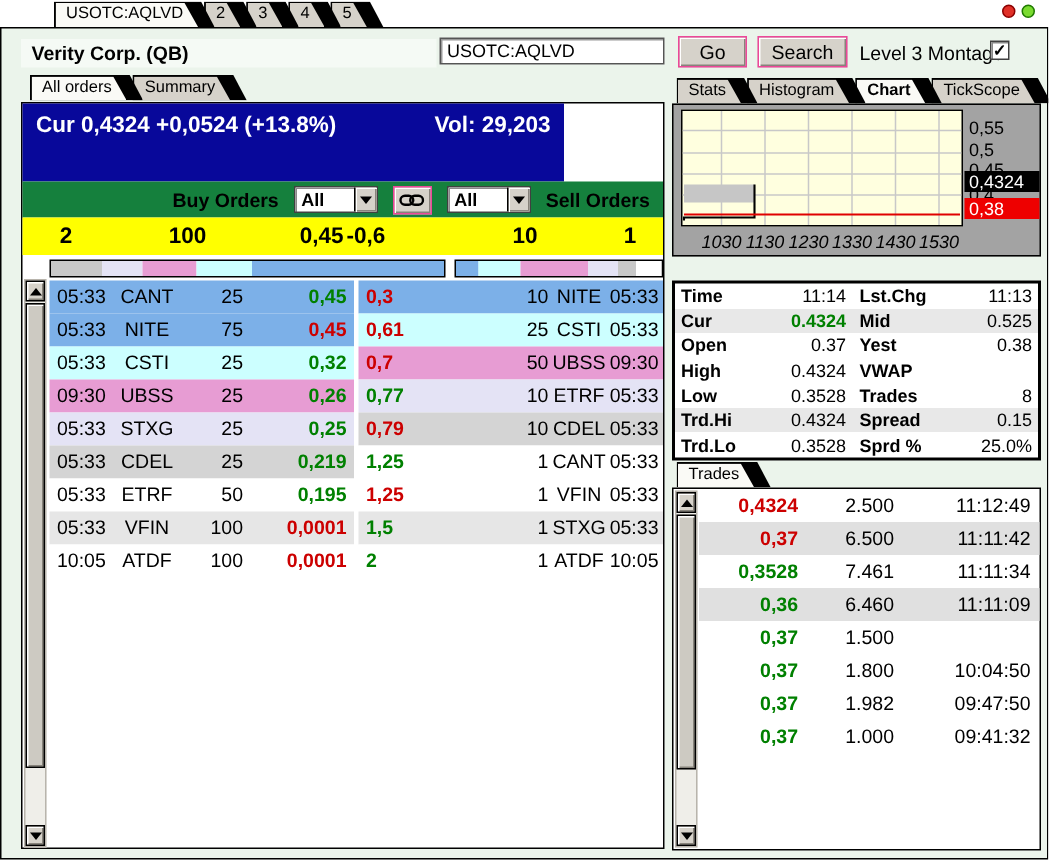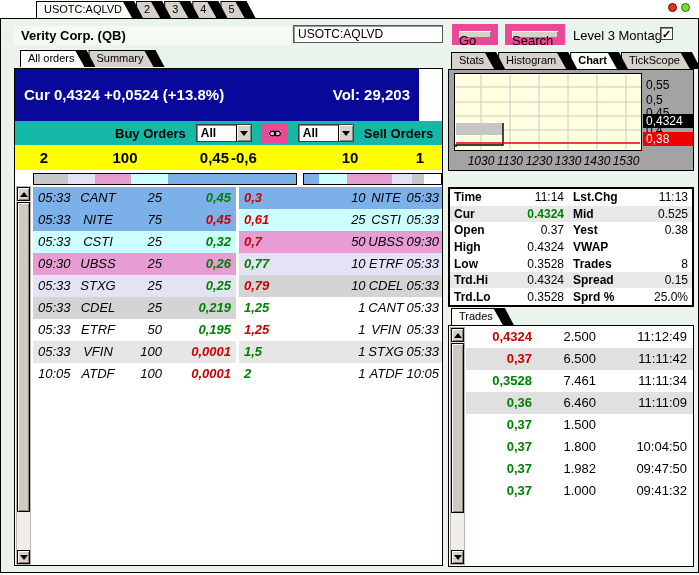--- a/index.html
+++ b/index.html
@@ -29,42 +29,42 @@
 
   
   .win { position:absolute; left:0; top:18px; width:699px; height:555px;
          background:#EBF4EB; border:1px solid #000; }
 
   .title-strip { position:absolute; left:13px; top:7px; width:277px; height:19px;
          background:#F5FAF5; font-size:13px; font-weight:bold; line-height:19px; padding-left:7px; }
   .sym-input { position:absolute; left:292px; top:6px; width:150px; height:18px; background:#fff;
          border:1px solid #555; box-shadow: inset 1px 1px 0 #9a9a9a; font-size:12px; line-height:16px;
          padding-left:4px; font-family:"Liberation Sans",sans-serif; }
-  .btn3d { background:#D6D2CA; border:7px solid #ec4899;
+  .btn3d { background:#D6D2CA; border:1px solid #ec4899;
          box-shadow: inset 1px 1px 0 #fff, inset -1px -1px 0 #87837B;
-         font-size:13px; text-align:left; color:#000; }
+         font-size:13px; text-align:center; color:#000; }
   .btn-go { position:absolute; left:451px; top:5px; width:46px; height:21px; line-height:19px; }
   .btn-search { position:absolute; left:504px; top:5px; width:60px; height:21px; line-height:19px; }
   .lvl3-label { position:absolute; left:572px; top:9px; font-size:13px; }
   .cbx { position:absolute; left:659px; top:8px; width:13px; height:13px; background:#fff;
          border:1px solid #404040; box-shadow: inset 1px 1px 0 #8a8a8a;
          font-size:11px; font-weight:bold; line-height:12px; text-align:center; }
 
   .ltabs { position:absolute; left:19px; top:31px; }
   .rtabs { position:absolute; left:450px; top:33px; }
   .qtabs { position:absolute; left:450px; top:151px; }
   .ttabs { position:absolute; left:450px; top:289px; }
 
   
   .montage { position:absolute; left:13px; top:49px; width:429px; height:498px;
          border:1px solid #000; background:#fff; }
-  .mz-head { position:absolute; left:0; top:0; width:404px; height:52px; background:#08089A;
+  .mz-head { position:absolute; left:0; top:0; width:361px; height:52px; background:#08089A;
          color:#fff; font-weight:bold; font-size:15px; display:flex; justify-content:space-between;
-         padding:17px 9px 0 9px; }
-  .mz-filter { position:absolute; left:0; top:52px; width:427px; height:24px; background:#14b8a6;
+         padding:6px 9px 0 9px; }
+  .mz-filter { position:absolute; left:0; top:52px; width:427px; height:24px; background:#15803d;
          display:flex; align-items:center; gap:10px; padding-left:100px; font-size:13px; font-weight:bold; }
   .dd { display:flex; width:56px; height:18px; background:#fff; border:1px solid #404040;
          box-shadow: inset 1px 1px 0 #8a8a8a; }
   .dd-val { flex:1; font-size:12px; font-weight:bold; padding:1px 0 0 4px; }
   .dd-btn { width:15px; background:#D6D2CA; border-left:1px solid #000;
          box-shadow: inset 1px 1px 0 #fff, inset -1px -1px 0 #87837B;
          display:flex; align-items:center; justify-content:center; }
   .chain-btn { width:26px; height:19px; display:flex; align-items:center; justify-content:center; }
   .tri-d { width:0; height:0; border-left:4px solid transparent; border-right:4px solid transparent;
          border-top:5px solid #000; }
@@ -95,21 +95,21 @@
          display:flex; align-items:center; justify-content:center; }
   .sb-up { top:0; } .sb-dn { bottom:0; }
   .sb-thumb { position:absolute; left:0; width:13px; background:#CDCAC2; border:1px solid #000;
          box-shadow: inset 1px 1px 0 #fff, inset -1px -1px 0 #87837B; }
   .mz-sbar { left:1px; top:117px; height:379px; }
   .mz-sbar .sb-thumb { top:15px; height:310px; }
   .tr-sbar { left:1px; top:1px; height:238px; }
   .tr-sbar .sb-thumb { top:15px; height:170px; }
 
   
-  .bk { position:absolute; top:118px; width:203px;font-style:italic; }
+  .bk { position:absolute; top:118px; width:203px; }
   .bk-l { left:18px; } .bk-r { left:224px; }
   .brow { display:flex; height:22px; line-height:22px; font-size:13px; }
   .c-time{width:41px; padding-left:5px} .c-mm{width:48px; text-align:center}
   .c-sz{width:40px; text-align:right} .c-px{flex:1; text-align:right; padding-right:5px; font-weight:bold}
   .c-px2{width:70px; padding-left:5px; font-weight:bold} .c-sz2{width:60px; text-align:right}
   .c-mm2{width:42px; text-align:center} .c-time2{flex:1; text-align:right; padding-right:3px}
   .lv-blue{background:#7CB0E8}.lv-cyan{background:#CCFFFF}.lv-pink{background:#E79CD3}
   .lv-lav{background:#E4E3F5}.lv-gray{background:#D4D4D4}.lv-alt{background:#E6E6E6}.lv-white{background:#fff}
   .up{color:#008000}.dn{color:#CC0000}
 

